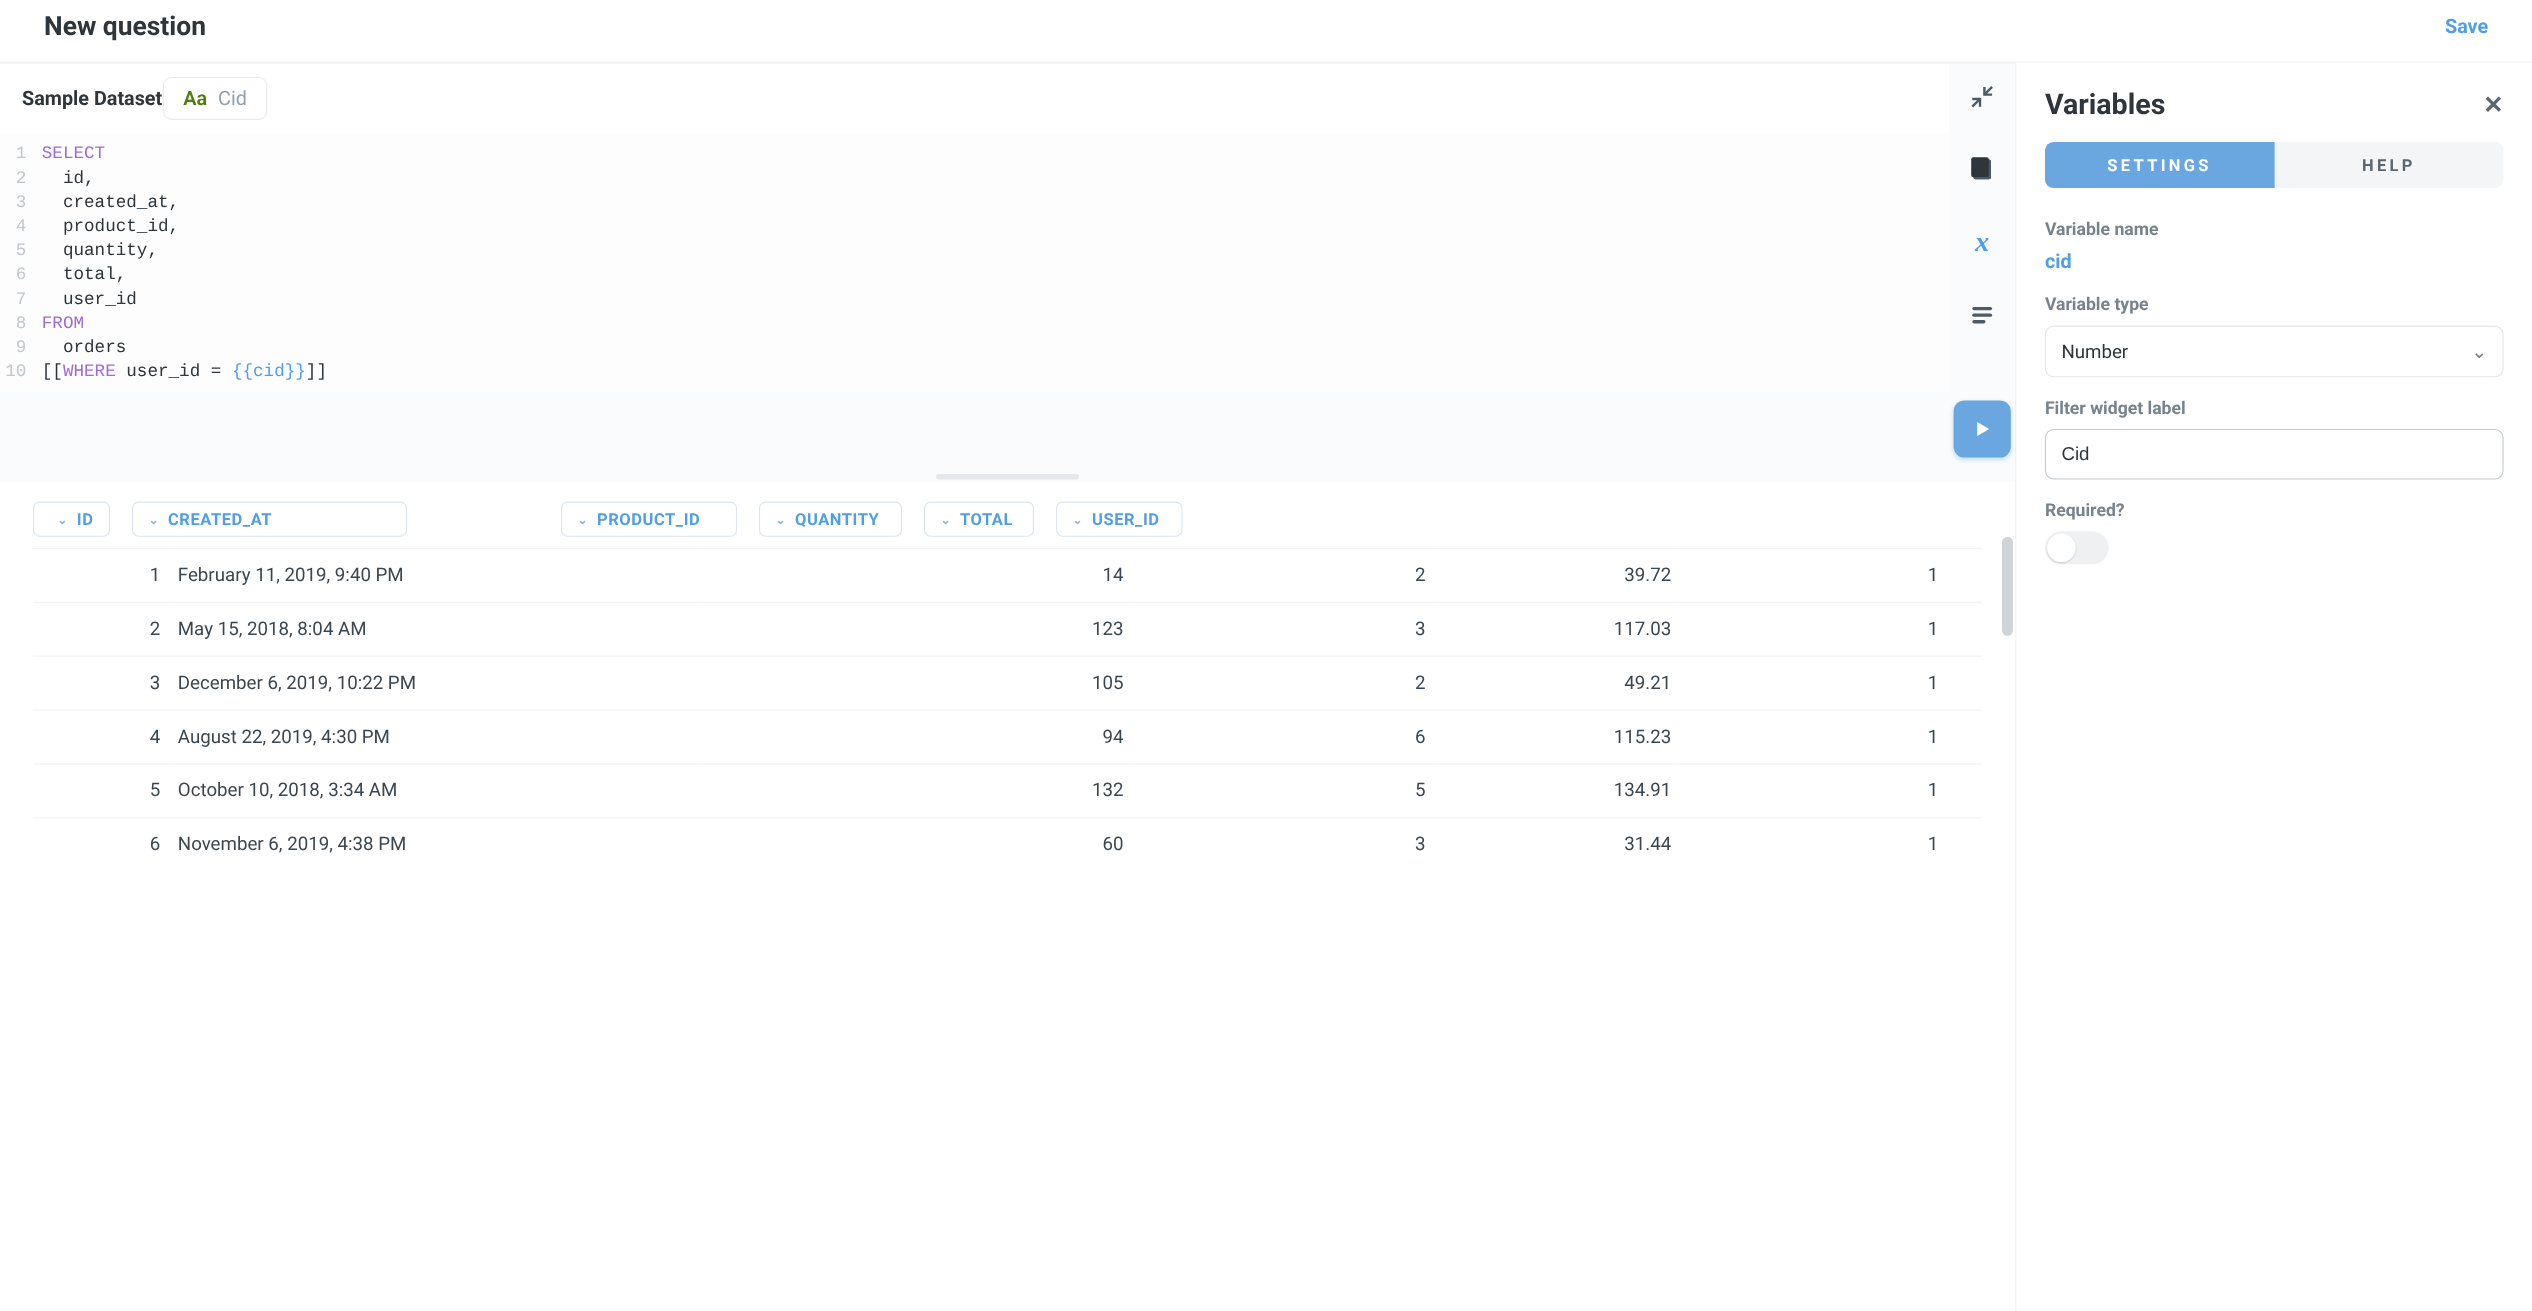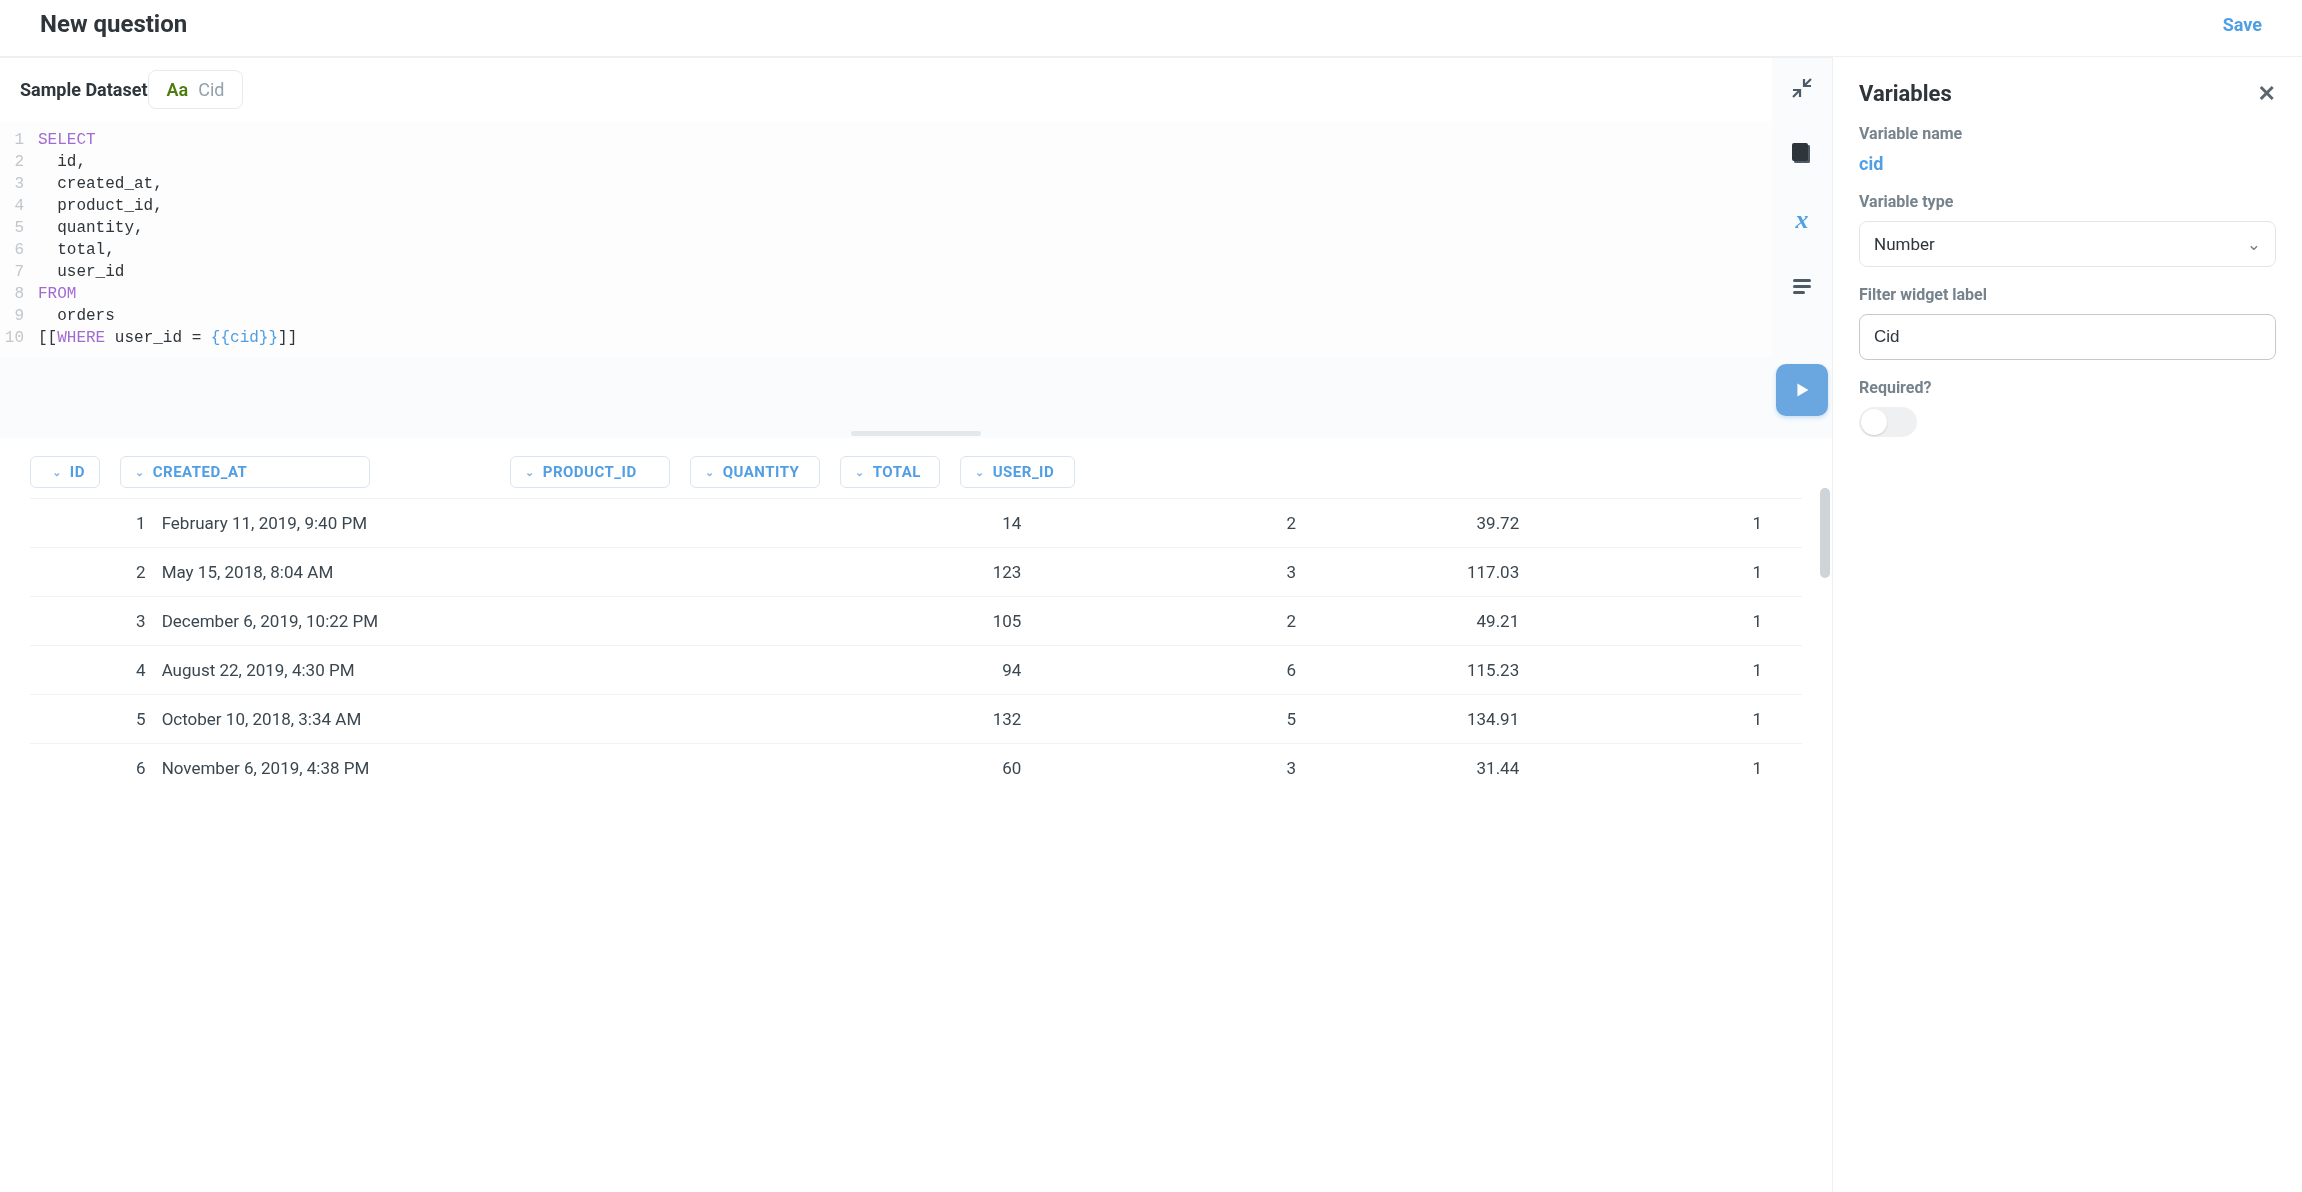--- a/index.html
+++ b/index.html
@@ -86,21 +86,21 @@
 td.c-prod { width: 230px; }
 td.c-qty { width: 160px; }
 td.c-total { width: 130px; }
 td.c-user { width: 160px; padding-right: 40px; }
 .scroll-thumb { position: absolute; right: 2px; top: 50px; width: 10px; height: 90px; background: #cfd4d8; border-radius: 5px; }
 .panel {
   width: 470px; border-left: 1px solid #eef0f1; padding: 24px 26px;
   background: #fff;
 }
 .panel-head { display: flex; align-items: center; justify-content: space-between; margin-bottom: 18px; }
-.panel-title { font-size: 22px; font-weight: 700; color: #2e353b; }
+.panel-title { font-size: 26px; font-weight: 700; color: #2e353b; }
 .close-x { font-size: 22px; font-weight: 700; color: #5b6770; cursor: pointer; }
 .tabrow { display: flex; border-radius: 8px; overflow: hidden; margin-bottom: 28px; }
 .tab { flex: 1; text-align: center; padding: 12px 0; font-weight: 700; letter-spacing: 3px; font-size: 15px; cursor: pointer; }
 .tab.active { background: #6aa7e0; color: #fff; }
 .tab.inactive { background: #f3f5f7; color: #5b6770; }
 .field-label { font-size: 16px; font-weight: 700; color: #76838c; margin-bottom: 10px; margin-top: 18px; }
 .var-name { color: #509ee3; font-weight: 700; font-size: 18px; }
 .select {
   display: flex; align-items: center; justify-content: space-between;
   border: 1px solid #e1e6ea; border-radius: 8px; padding: 12px 14px;
@@ -282,20 +282,24 @@
         </div>
         <div class="scroll-thumb"></div>
       </div>
     </div>
 
     <div class="panel">
       <div class="panel-head">
         <div class="panel-title">Variables</div>
         <div class="close-x">✕</div>
       </div>
+      <div class="tabrow">
+        <div class="tab active">SETTINGS</div>
+        <div class="tab inactive">HELP</div>
+      </div>
 
       <div class="field-label">Variable name</div>
       <div class="var-name">cid</div>
 
       <div class="field-label">Variable type</div>
       <div class="select">
         <span>Number</span>
         <span class="chev2">⌄</span>
       </div>
 

